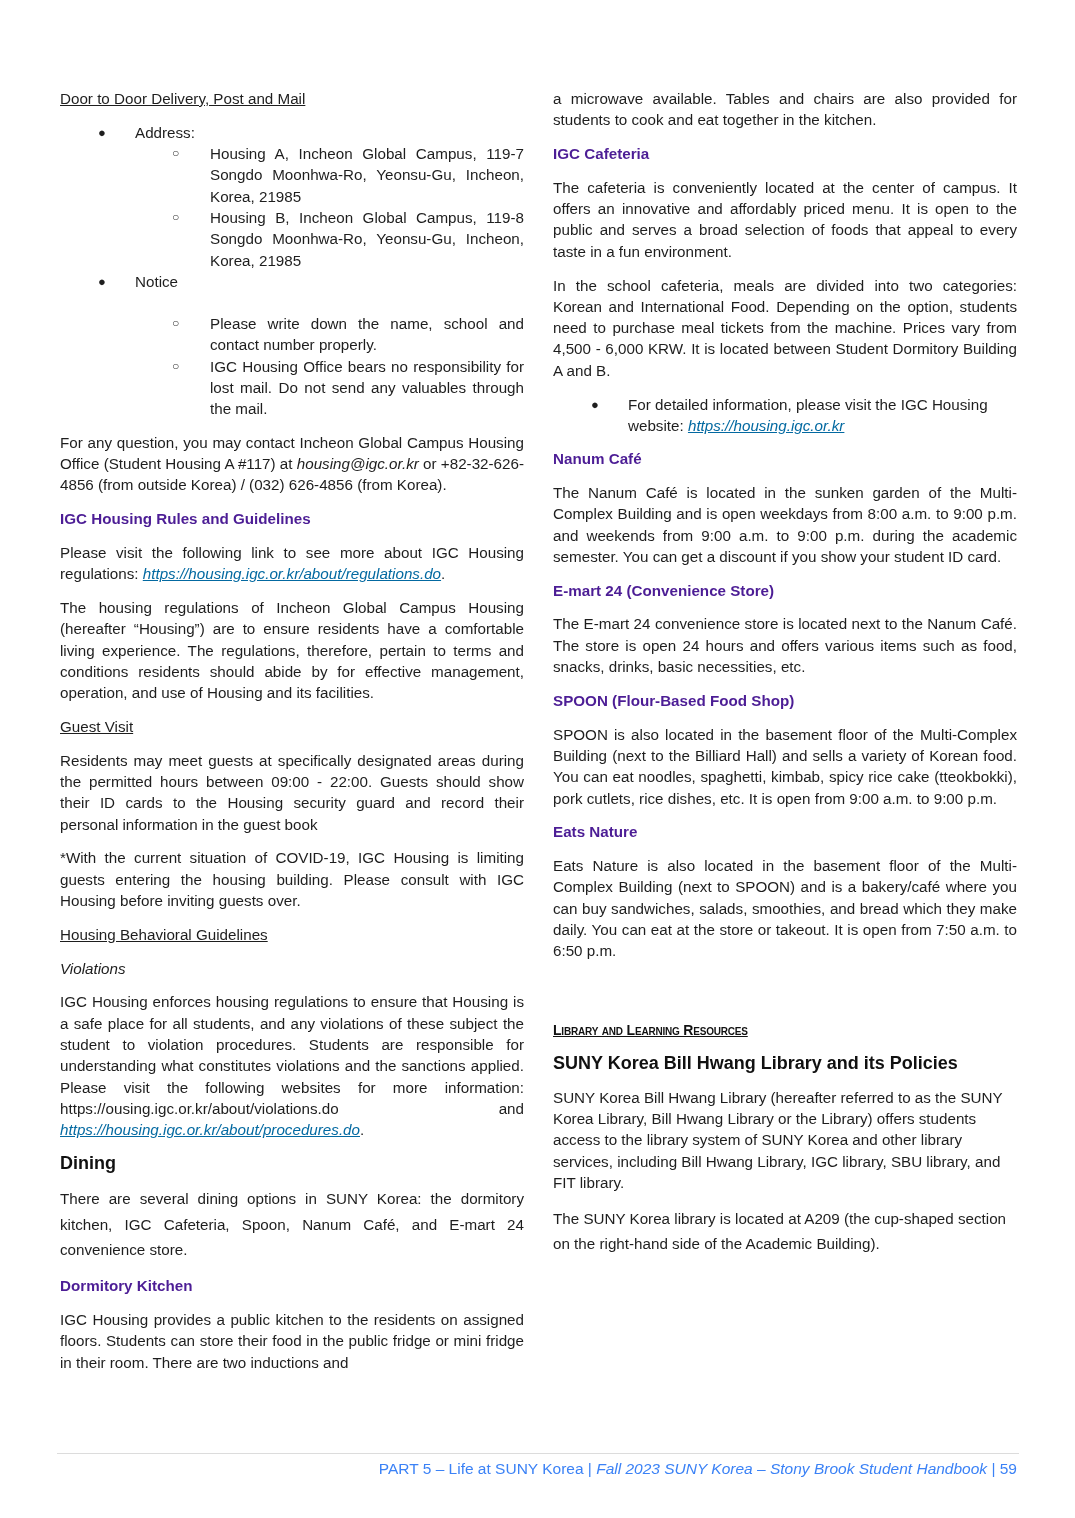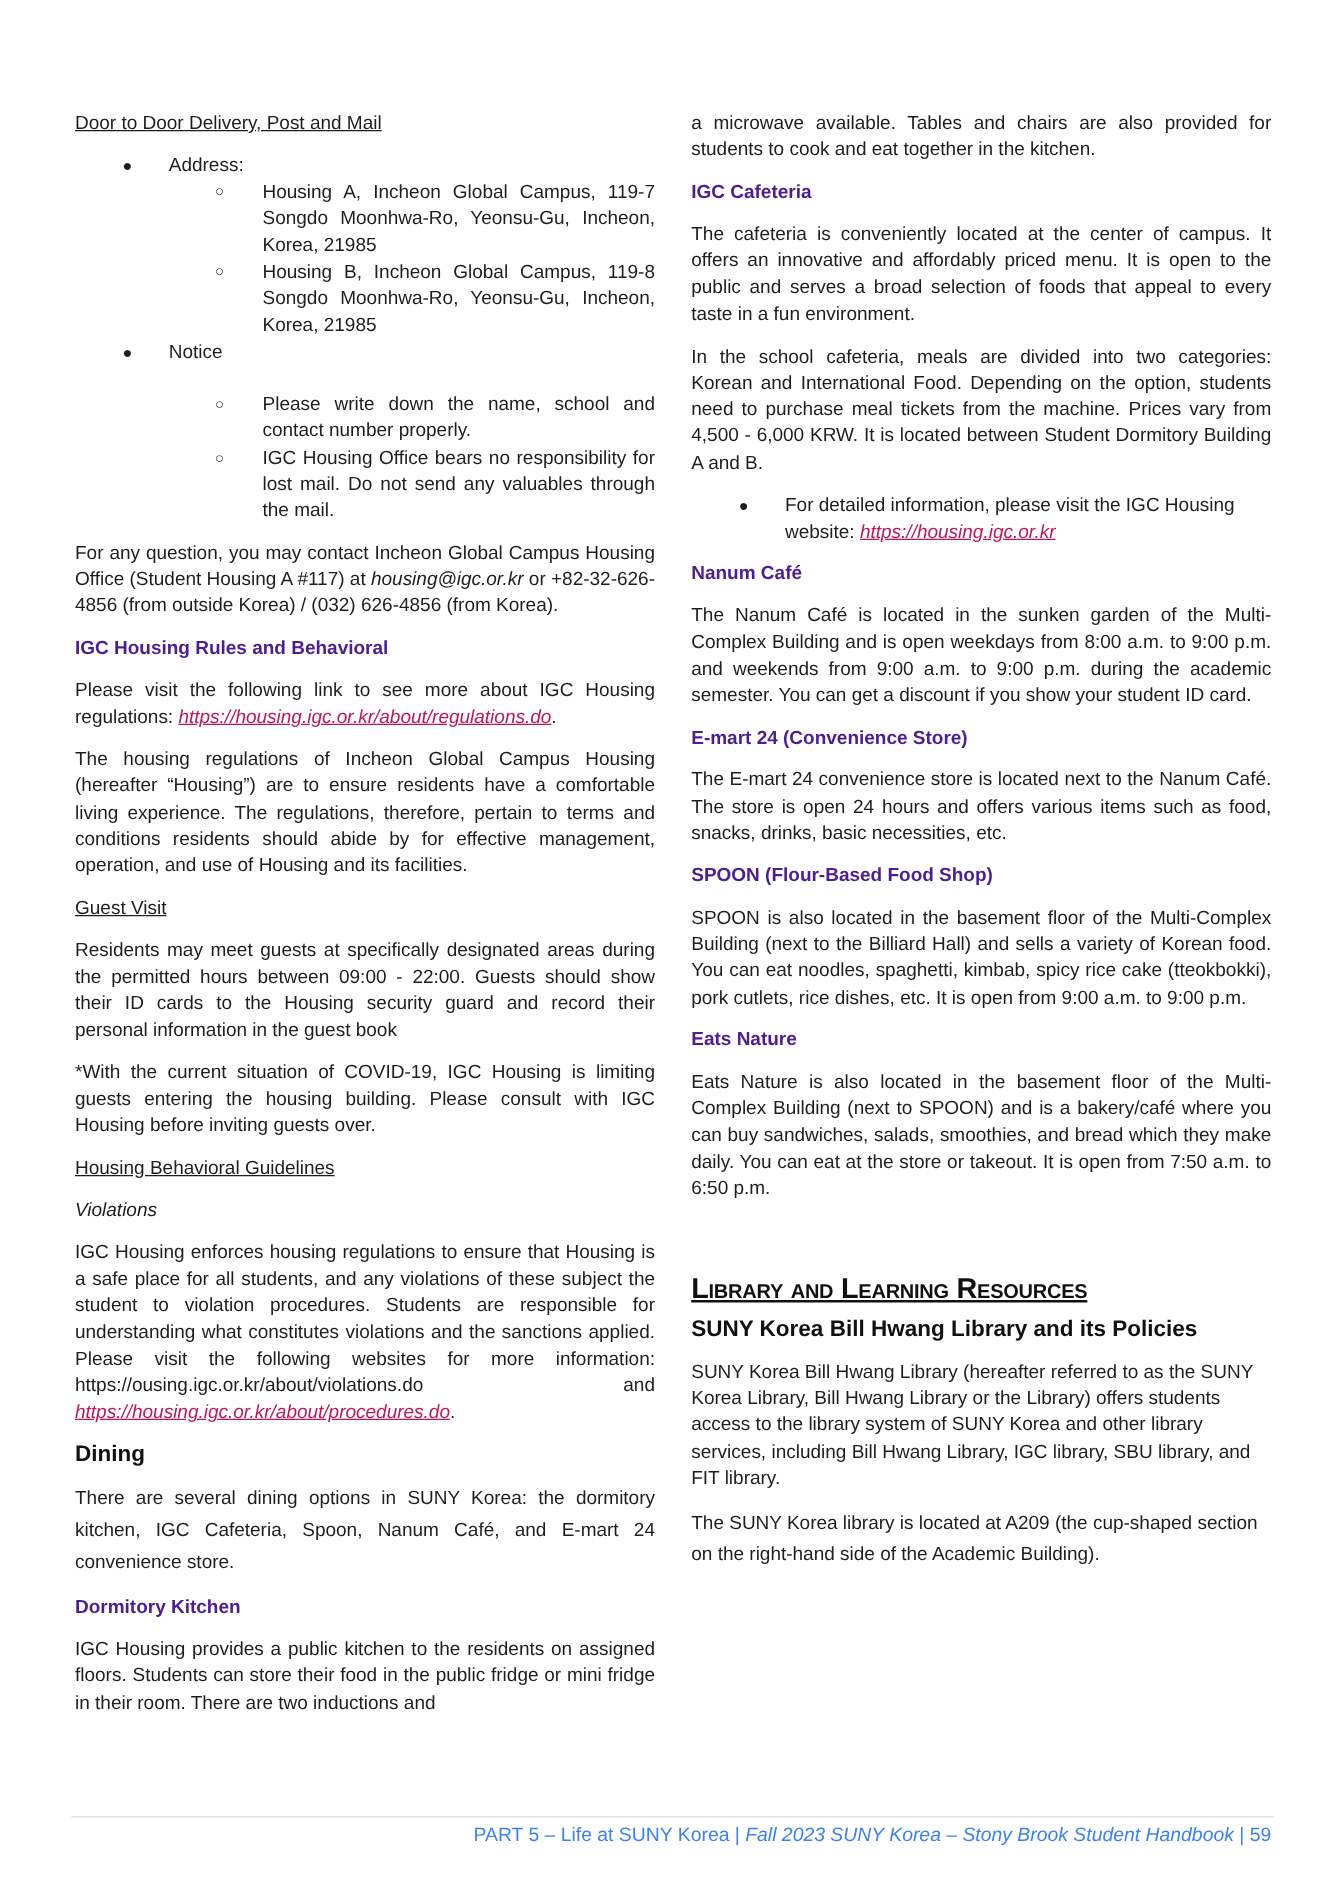--- a/index.html
+++ b/index.html
@@ -9,24 +9,24 @@
     color: #1e1e1e;
   }
   .col { position: absolute; top: 88px; width: 464px; font-size: 15.2px; line-height: 21.3px; }
   .col-left { left: 60px; }
   .col-right { left: 553px; }
   p { margin: 0 0 12.5px 0; text-align: justify; }
   .u-head { text-decoration: underline; margin: 0 0 12.5px 0; display: block; }
   .h3 { font-weight: bold; color: #4c1d95; margin: 0 0 12.5px 0; font-size: 15.2px; }
   .h2 { font-weight: bold; color: #111; font-size: 18px; margin: 4px 0 12px 0; }
   .h1 {
-    font-weight: bold; color: #111; font-size: 23px; text-decoration: underline;
+    font-weight: bold; color: #111; font-size: 14px; text-decoration: underline;
     font-variant: small-caps; margin: 0 0 12px 0; letter-spacing: -0.2px;
   }
-  .link { color: #be185d; text-decoration: underline; font-style: italic; }
+  .link { color: #0369a1; text-decoration: underline; font-style: italic; }
   .em { font-style: italic; }
   .bullets { list-style: none; margin: 0; padding: 0; }
   .bullets > li { position: relative; padding-left: 75px; }
   .bullets > li > .dot { position: absolute; left: 38px; top: 0; font-size: 13px; }
   .sub { list-style: none; margin: 0; padding: 0; }
   .sub > li { position: relative; padding-left: 75px; text-align: justify; }
   .sub > li > .circ { position: absolute; left: 37px; top: 0; font-size: 12px; color: #333; }
   .gap { height: 21px; }
   .loose { line-height: 25.5px; }
   .footer-rule { position: absolute; left: 57px; top: 1453px; width: 962px; height: 1px; background: #dcdcdc; }
@@ -70,21 +70,21 @@
           <span class="circ" style="left:112px;">○</span>
           <span>IGC Housing Office bears no responsibility for lost mail. Do not send any valuables through the mail.</span>
         </li>
       </ul>
     </li>
   </ul>
   <div style="height:12px"></div>
 
   <p><span>For any question, you may contact Incheon Global Campus Housing Office (Student Housing A #117) at </span><span class="em">housing@igc.or.kr</span><span> or +82-32-626-4856 (from outside Korea) / (032) 626-4856 (from Korea).</span></p>
 
-  <div class="h3">IGC Housing Rules and Behavioral</div>
+  <div class="h3">IGC Housing Rules and Guidelines</div>
   <p><span>Please visit the following link to see more about IGC Housing regulations: </span><a class="link">https://housing.igc.or.kr/about/regulations.do</a><span>.</span></p>
   <p>The housing regulations of Incheon Global Campus Housing (hereafter “Housing”) are to ensure residents have a comfortable living experience. The regulations, therefore, pertain to terms and conditions residents should abide by for effective management, operation, and use of Housing and its facilities.</p>
 
   <span class="u-head">Guest Visit</span>
   <p>Residents may meet guests at specifically designated areas during the permitted hours between 09:00 - 22:00. Guests should show their ID cards to the Housing security guard and record their personal information in the guest book</p>
   <p>*With the current situation of COVID-19, IGC Housing is limiting guests entering the housing building. Please consult with IGC Housing before inviting guests over.</p>
 
   <span class="u-head">Housing Behavioral Guidelines</span>
   <p class="em">Violations</p>
   <p><span>IGC Housing enforces housing regulations to ensure that Housing is a safe place for all students, and any violations of these subject the student to violation procedures. Students are responsible for understanding what constitutes violations and the sanctions applied. Please visit the following websites for more information: https://ousing.igc.or.kr/about/violations.do and </span><a class="link">https://housing.igc.or.kr/about/procedures.do</a><span>.</span></p>

